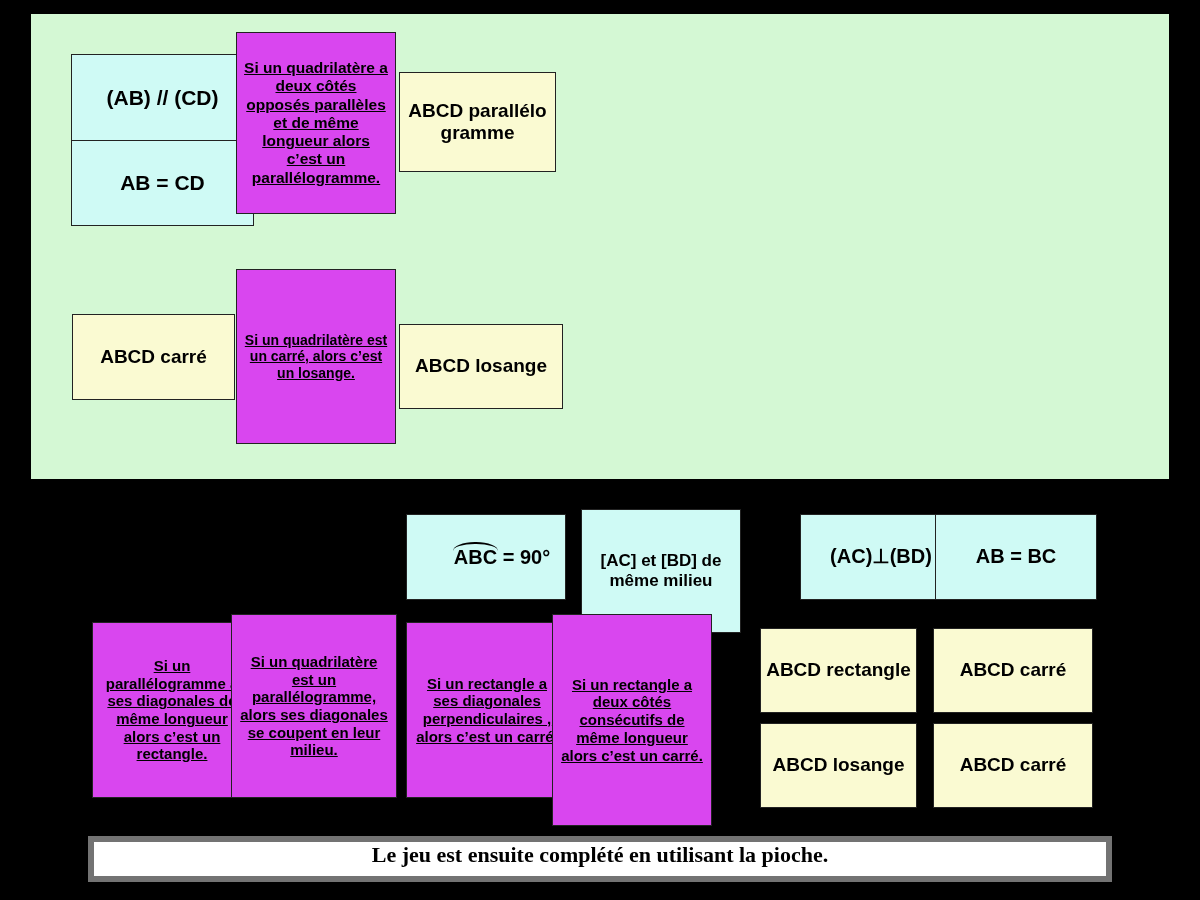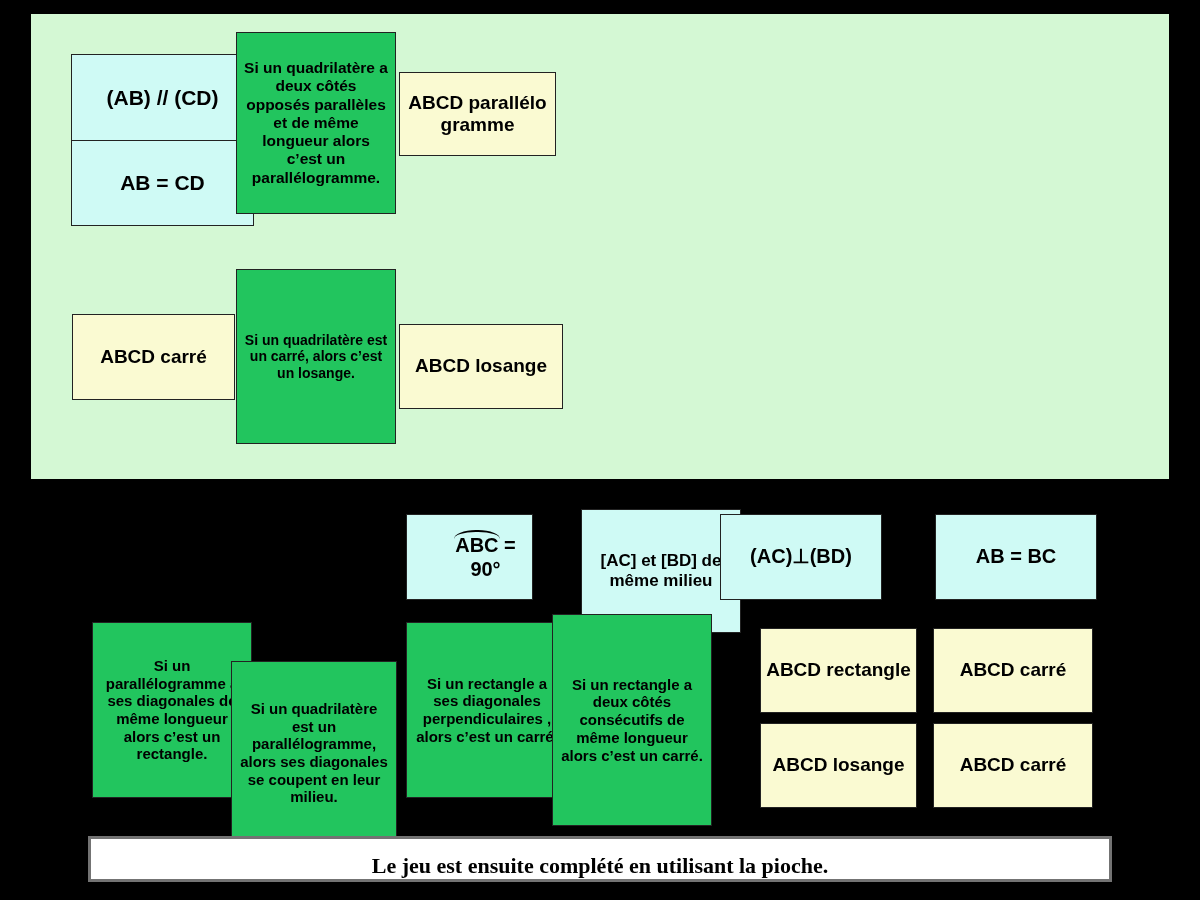--- a/index.html
+++ b/index.html
@@ -24,21 +24,21 @@
     display: flex;
     align-items: center;
     justify-content: center;
     text-align: center;
     font-weight: bold;
     line-height: 1.18;
     border: 1px solid #222222;
   }
   .card-blue      { background: #CFFAF5; }
   .card-yellow    { background: #FAFAD2; }
-  .card-pink      { background: #22c55e; }
+  .card-pink      { background: #d946ef; text-decoration: underline; }
 
   
   .stack {
     position: absolute;
     box-sizing: border-box;
     border: 1px solid #222222;
     background: #CFFAF5;
     display: flex;
     flex-direction: column;
   }
@@ -59,38 +59,38 @@
     left: 31px;
     top: 14px;
     width: 1138px;
     height: 465px;
     background: #D4F8D4;
   }
 
   
   #premises-stack-1 { left: 40px;  top: 24px;  width: 183px; height: 172px; font-size: 21px; margin-top: 16px; }
   #theorem-1        { left: 205px; top: 18px;  width: 160px; height: 182px; font-size: 15.5px; padding: 4px 6px; }
-  #conclusion-1     { left: 368px; top: 58px;  width: 157px; height: 84px;  font-size: 19px; }
+  #conclusion-1     { left: 368px; top: 58px;  width: 157px; height: 100px;  font-size: 19px; }
 
   #conclusion-2     { left: 41px;  top: 300px; width: 163px; height: 86px;  font-size: 19px; }
   #theorem-2        { left: 205px; top: 255px; width: 160px; height: 175px; font-size: 14px; padding: 4px 6px; }
   #conclusion-3     { left: 368px; top: 310px; width: 164px; height: 85px;  font-size: 19px; }
 
   
   .pool-blue   { height: 86px;  font-size: 20px; }
   .pool-pink   { height: 176px; font-size: 15px; padding: 4px 7px; }
   .pool-yellow { height: 85px;  font-size: 19px; }
 
-  #pool-blue-1   { left: 406px; top: 514px; width: 127px; padding-left: 32px; }
+  #pool-blue-1   { left: 406px; top: 514px; width: 160px; padding-left: 32px; }
   #pool-blue-2   { left: 581px; top: 509px; width: 160px; height: 124px; font-size: 17px; }
-  #pool-blue-3   { left: 720px; top: 514px; width: 162px; }
+  #pool-blue-3   { left: 800px; top: 514px; width: 162px; }
   #pool-blue-4   { left: 935px; top: 514px; width: 162px; }
 
   #pool-pink-1   { left: 56px;  top: 622px; width: 160px; margin-left: 36px; }
-  #pool-pink-2   { left: 231px; top: 614px; width: 166px; height: 184px; margin-top: 47px; }
+  #pool-pink-2   { left: 231px; top: 614px; width: 166px; height: 184px; }
   #pool-pink-3   { left: 406px; top: 622px; width: 162px; }
   #pool-pink-4   { left: 552px; top: 614px; width: 160px; height: 212px; }
 
   #pool-yellow-1 { left: 760px; top: 628px; width: 157px; align-items: center; }
   #pool-yellow-2 { left: 760px; top: 723px; width: 157px; }
   #pool-yellow-3 { left: 933px; top: 628px; width: 160px; }
   #pool-yellow-4 { left: 933px; top: 723px; width: 160px; }
 
   
   .angle-hat {
@@ -111,23 +111,23 @@
 
   
   #footer-banner {
     position: absolute;
     left: 88px;
     top: 836px;
     width: 1024px;
     height: 46px;
     box-sizing: border-box;
     background: #FFFFFF;
-    border: 3px solid #737373;
-    display: flex;
-    align-items: flex-end;
+    border: 6px solid #737373;
+    display: flex;
+    align-items: flex-start;
     justify-content: center;
     font-size: 22px;
     font-weight: bold;
     font-family: "Liberation Serif", serif;
   }
 </style>
 </head>
 <body>
 
 <div id="green-mat">

